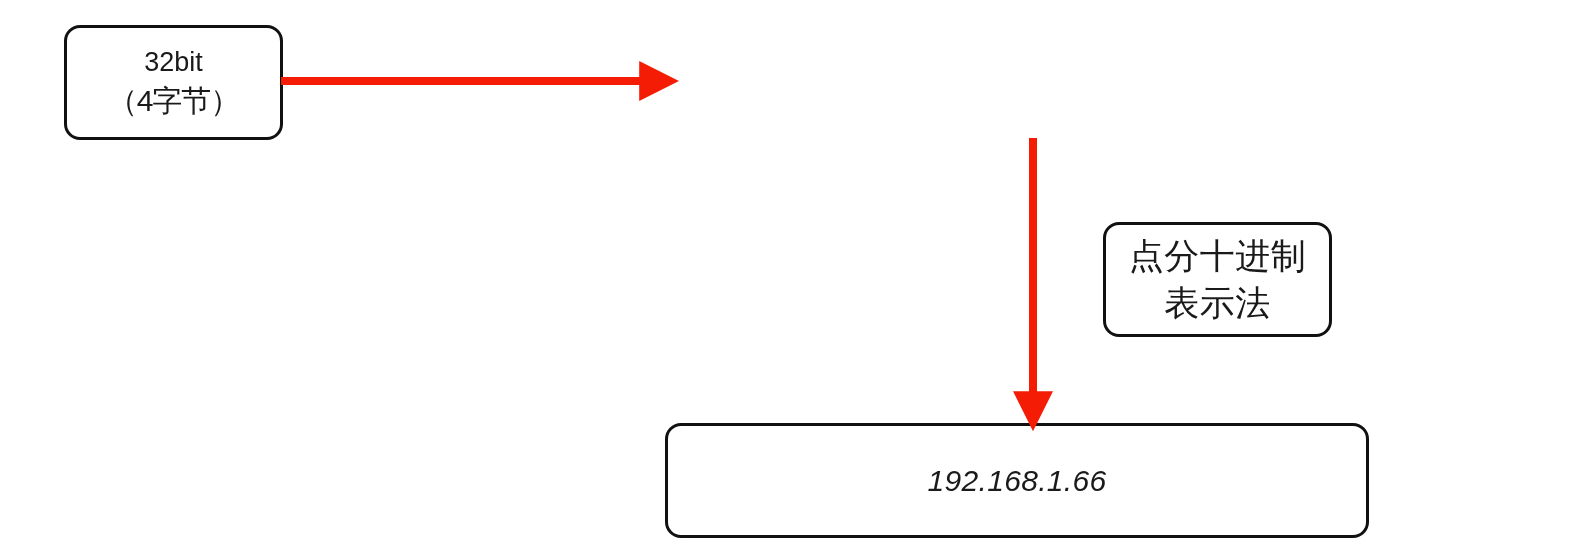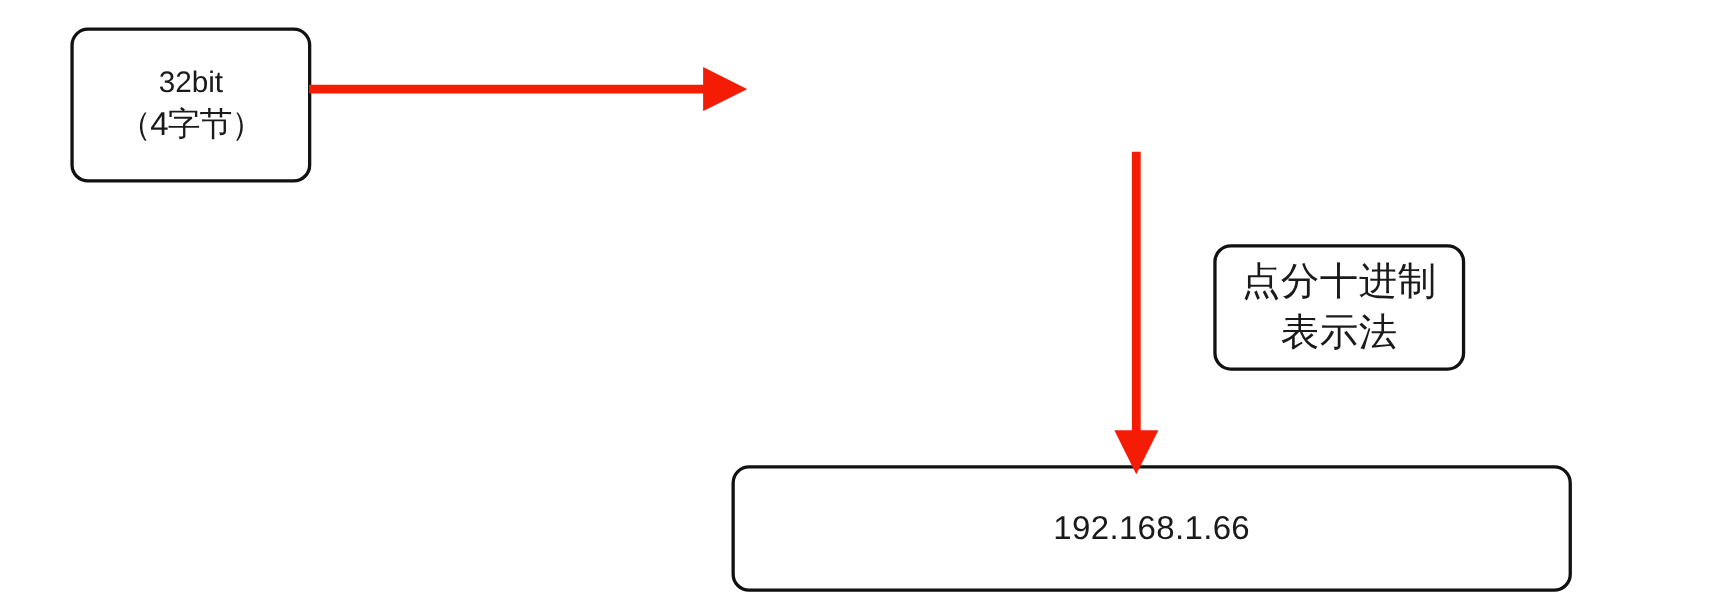--- a/index.html
+++ b/index.html
@@ -33,21 +33,21 @@
     text-align: center;
     line-height: 1.32;
     white-space: nowrap;
   }
 
   
   #node-bitwidth {
     left: 64px;
     top: 25px;
     width: 219px;
-    height: 141px;
+    height: 115px;
     font-size: 27px;
   }
   #node-bitwidth .line-2 {
     font-size: 30px;
     letter-spacing: -1px;
   }
 
   
   #node-binary {
     left: 665px;
@@ -65,24 +65,25 @@
     width: 229px;
     height: 115px;
     font-size: 35px;
     letter-spacing: 0.5px;
   }
 
   
   #node-ipaddress {
     left: 665px;
     top: 423px;
-    width: 764px;
+    width: 704px;
     height: 115px;
     font-size: 30px;
     letter-spacing: 0.3px;
+    font-style: italic;
   }
 
   
   .arrow-svg {
     position: absolute;
     overflow: visible;
     pointer-events: none;
   }
   #arrow-horizontal {
     left: 275px;

